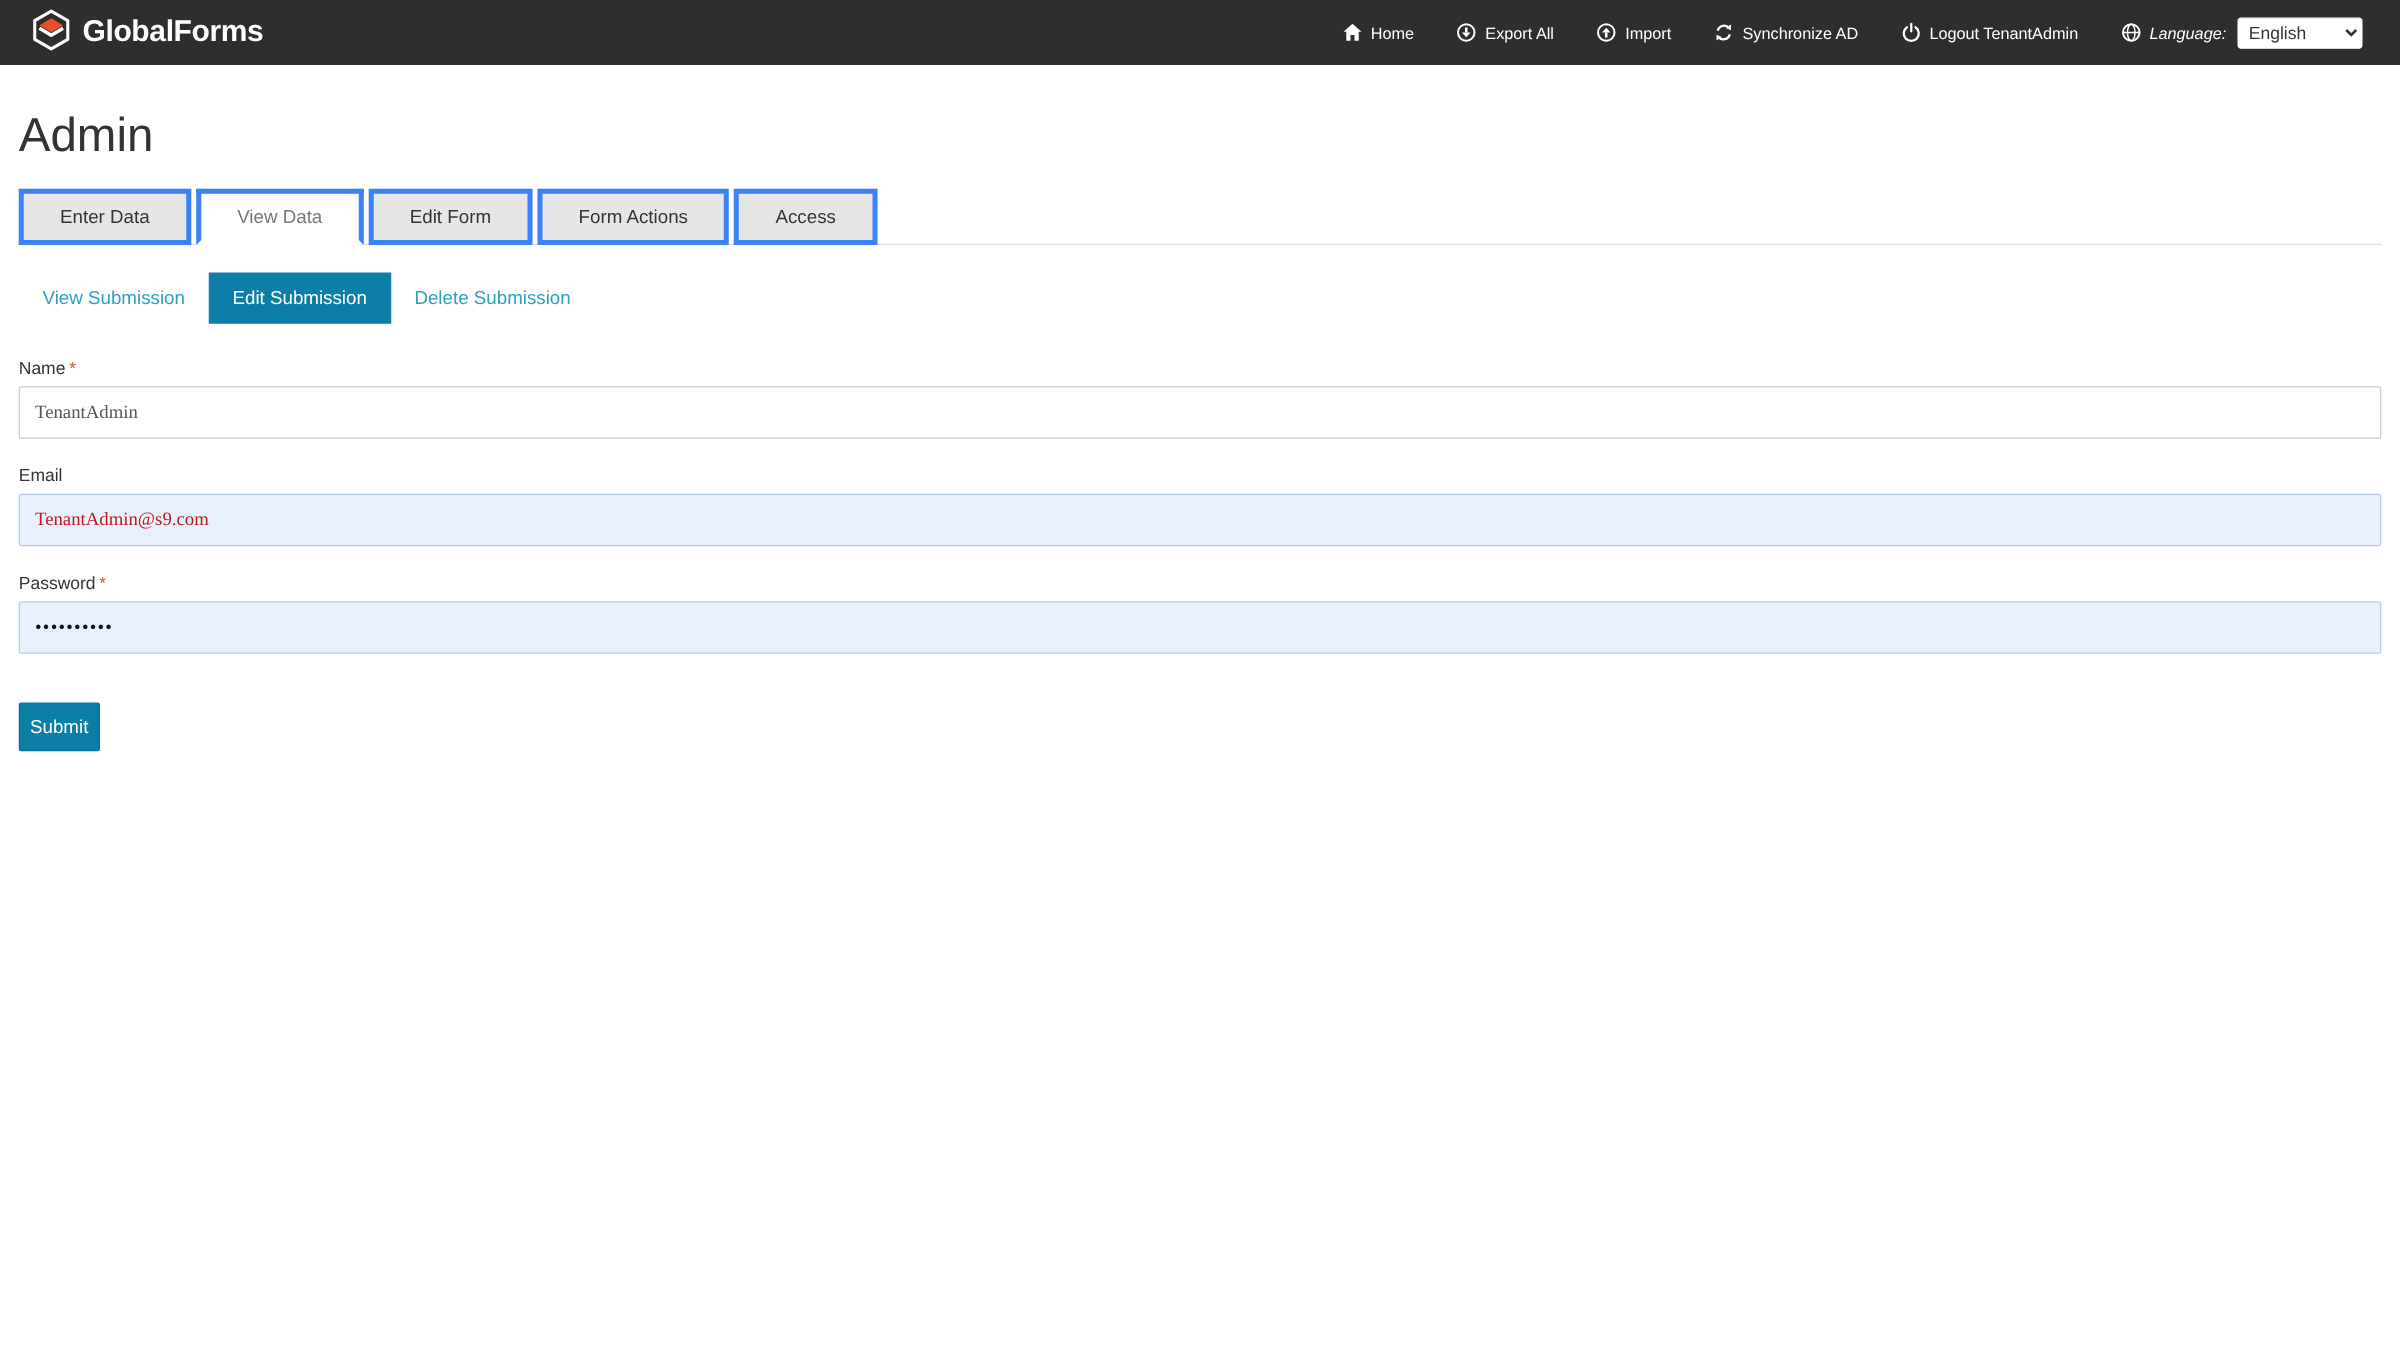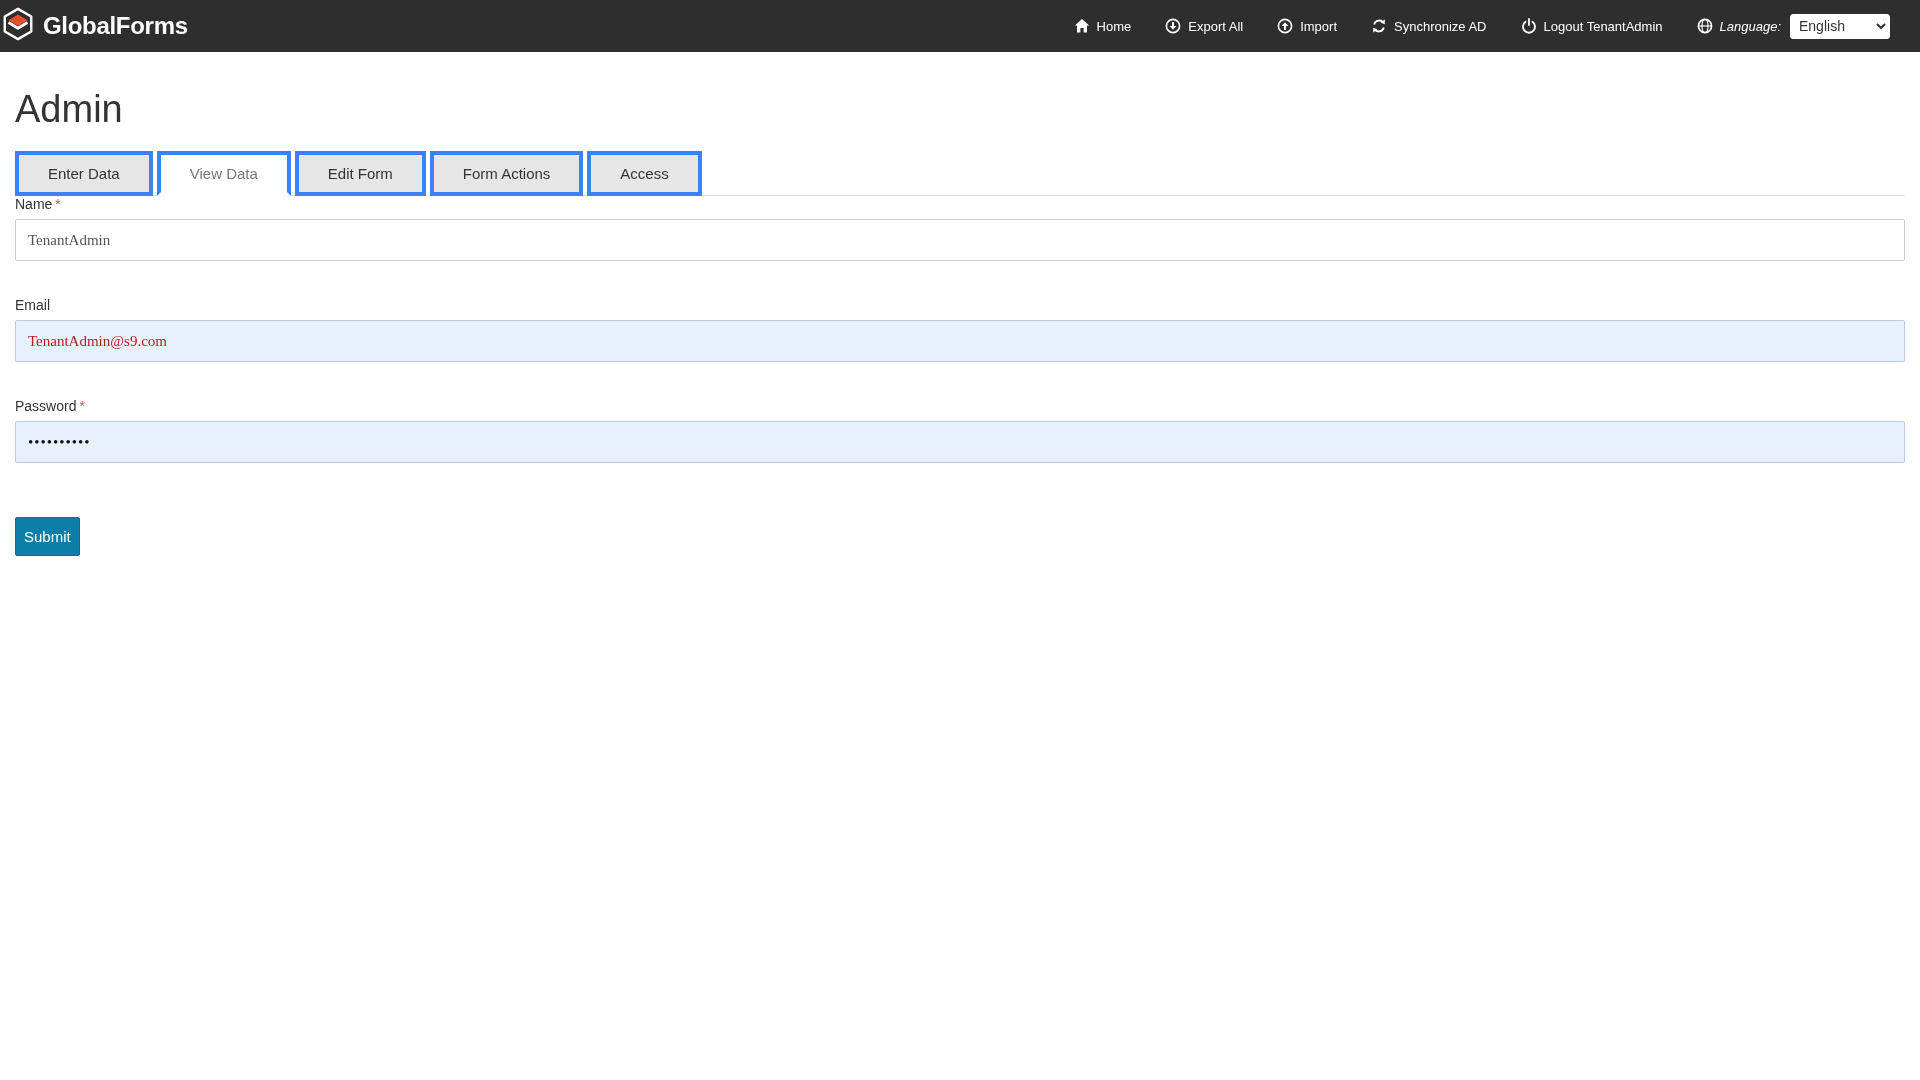--- a/index.html
+++ b/index.html
@@ -10,21 +10,21 @@
     width: 1920px; height: 1080px;
   }
 
   
   .navbar {
     height: 52px;
     background: #2e2e2e;
     display: flex;
     align-items: center;
     justify-content: space-between;
-    padding: 0 30px 0 1px;
+    padding: 0 30px 0 24px;
   }
   .brand {
     display: flex;
     align-items: center;
     gap: 8px;
     color: #ffffff;
     text-decoration: none;
     cursor: pointer;
   }
   .brand-text {
@@ -108,21 +108,21 @@
     color: #2e9fc1;
     text-decoration: none;
     cursor: pointer;
   }
   .sub-actions a.active {
     background: #0d7ea7;
     color: #ffffff;
   }
 
   
-  .form-group { margin-bottom: 36px; }
+  .form-group { margin-bottom: 21px; }
   .control-label {
     display: block;
     font-size: 14px;
     color: #333333;
     margin-bottom: 7px;
   }
   .required-star {
     color: #e74c3c;
     margin-left: 3px;
   }
@@ -260,20 +260,25 @@
         <a>Edit Form</a>
       </li>
     <li>
         <a>Form Actions</a>
       </li>
     <li>
         <a>Access</a>
       </li>
   </ul>
 
+  <div class="sub-actions">
+    <a>View Submission</a>
+    <a class="active">Edit Submission</a>
+    <a>Delete Submission</a>
+  </div>
 
   <form>
     <div class="form-group">
       <label class="control-label">
         <span>Name</span><span class="required-star">*</span>
       </label>
       <input class="form-control" type="text" value="TenantAdmin" style="">
     </div>
 
     <div class="form-group">

